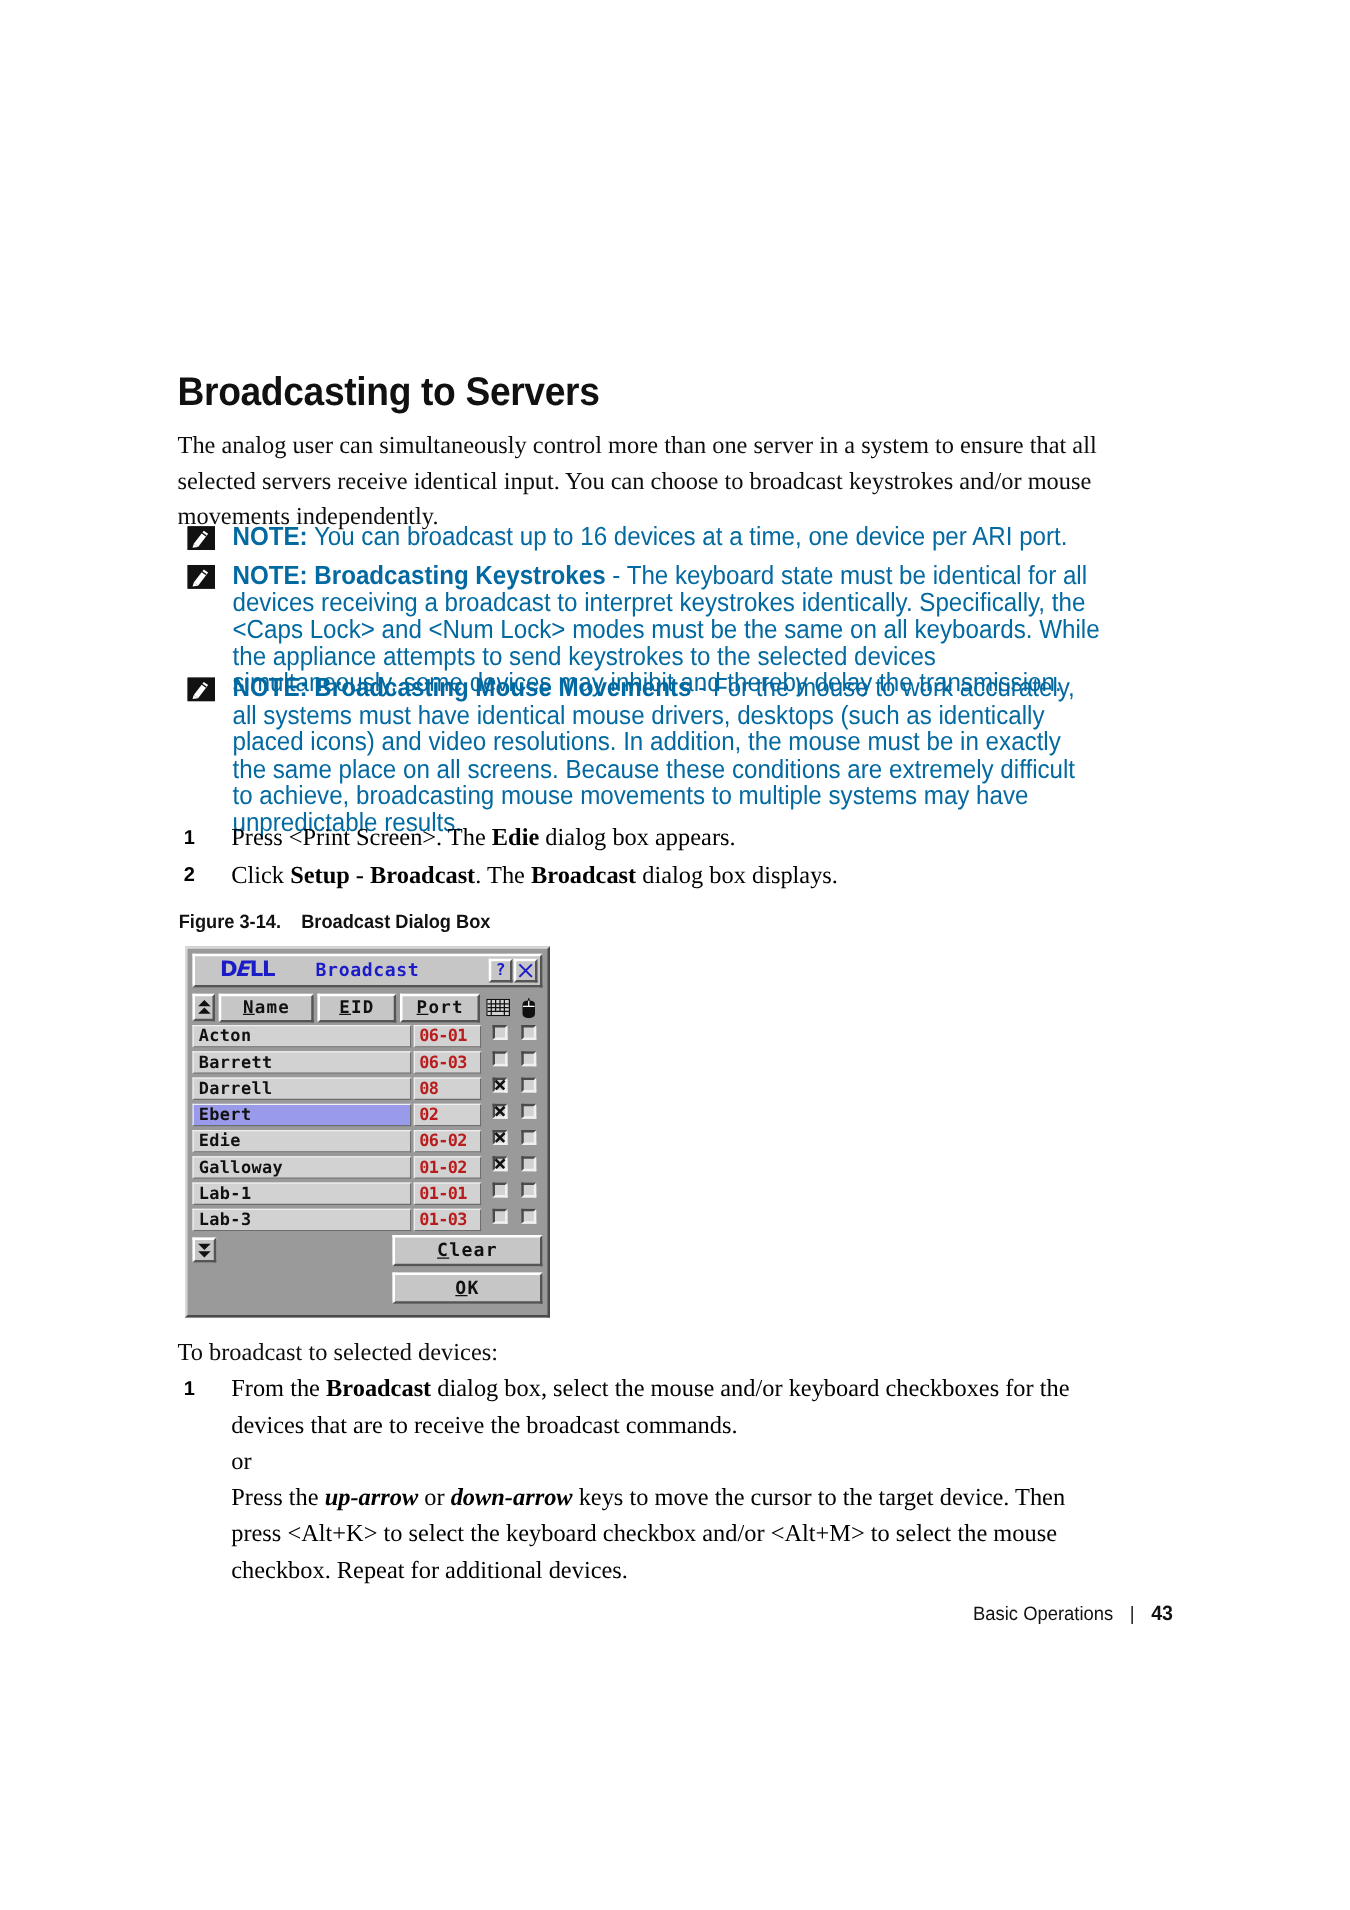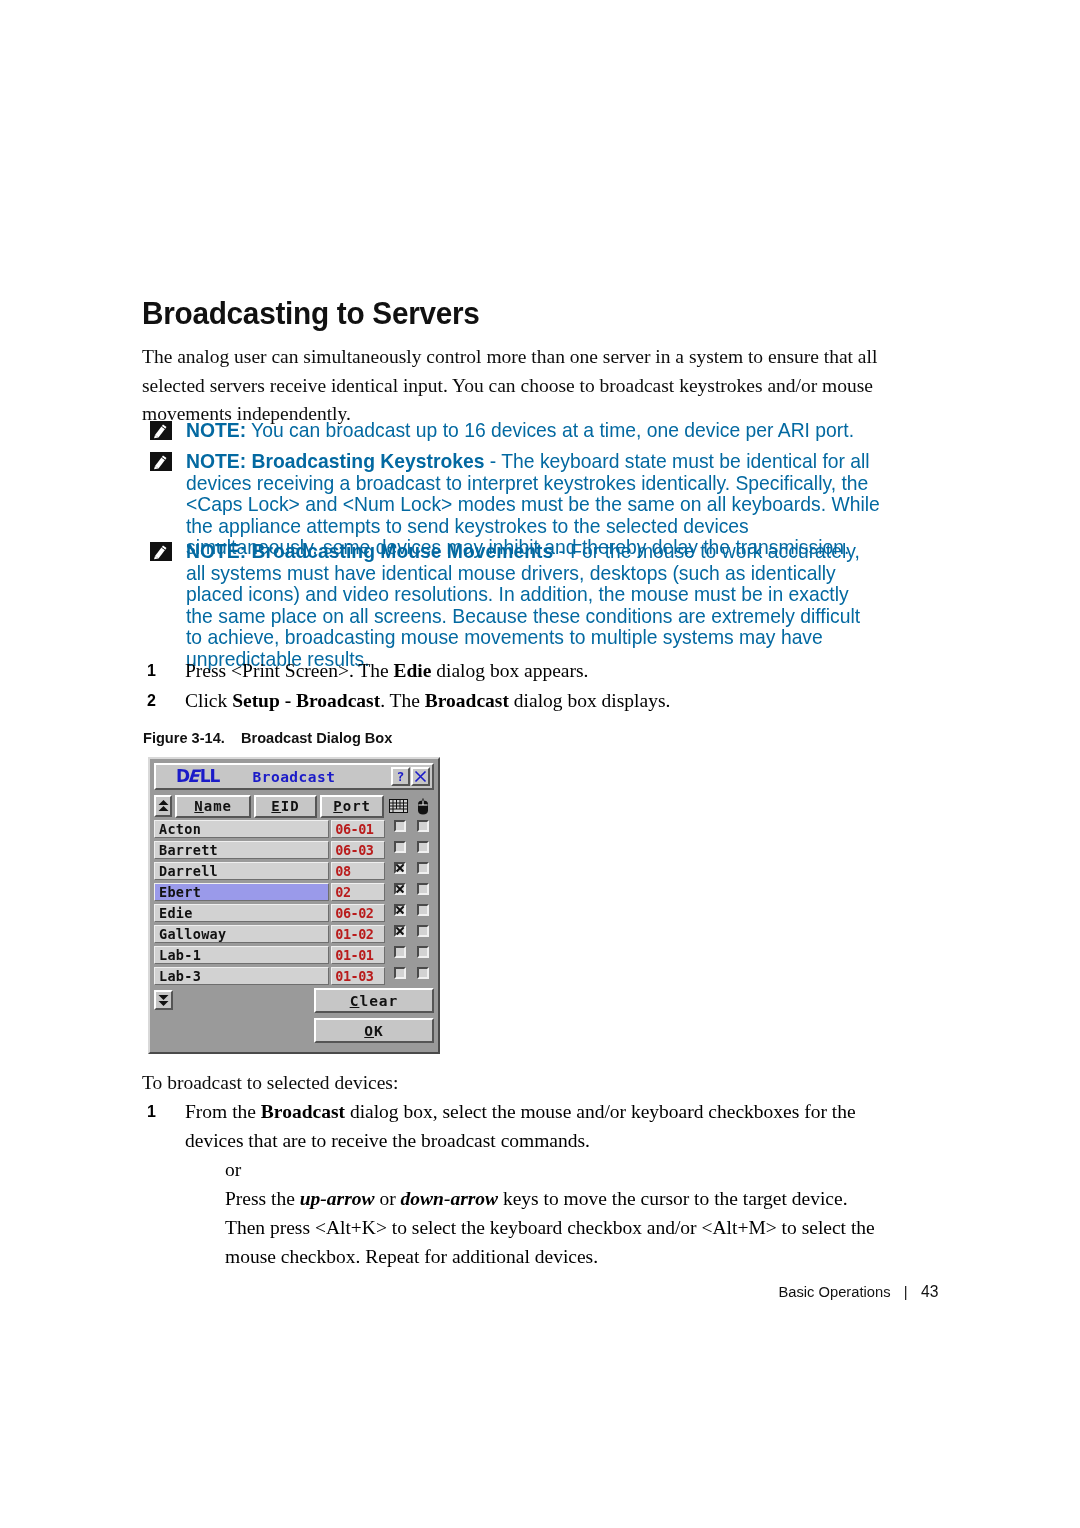--- a/index.html
+++ b/index.html
@@ -274,35 +274,35 @@
     color:#111;
     letter-spacing:1px;
   }
   .act-btn u { text-decoration:underline; }
   .btn-clear { top:0px; }
   .btn-ok    { top:30px; }
 
   
   .broadcast-lead { top:1069px; }
   .steps.s2 { top:1097px; }
-  .sub-line { padding-left:0;margin-left:40px; }
+  .sub-line { padding-left:0; }
 
   
   .footer {
     position:absolute;
     right:142px; top:1282px;
     font-family:"Liberation Sans", sans-serif;
     font-size:15.5px;
     color:#111;
     display:flex; align-items:baseline; gap:14px;
     transform:scaleX(0.95);
     transform-origin:right center;
   }
   .footer .sep { color:#111; }
-  .footer .pg { font-weight:normal; font-size:16.5px; }
+  .footer .pg { font-weight:bold; font-size:16.5px; }
 </style>
 </head>
 <body>
 
 <div class="page">
 
   <div class="h1">Broadcasting to Servers</div>
 
   <div class="body-col intro">The analog user can simultaneously control more than one server in a system to ensure that all selected servers receive identical input. You can choose to broadcast keystrokes and/or mouse movements independently.</div>
 

